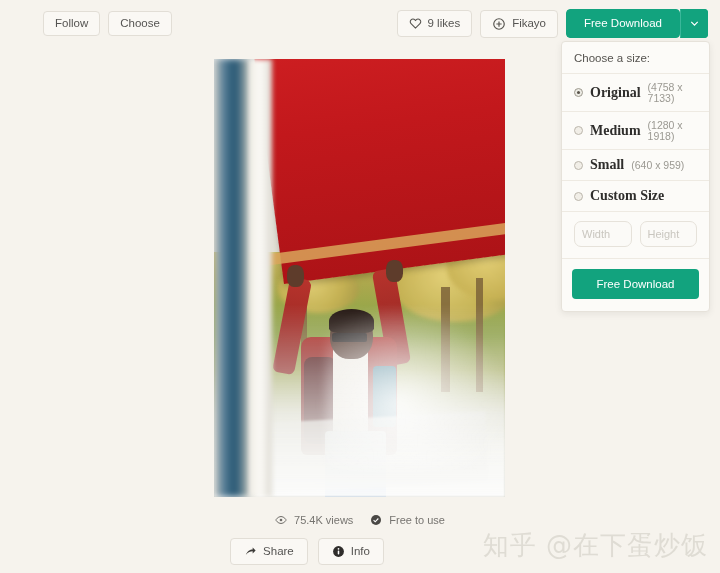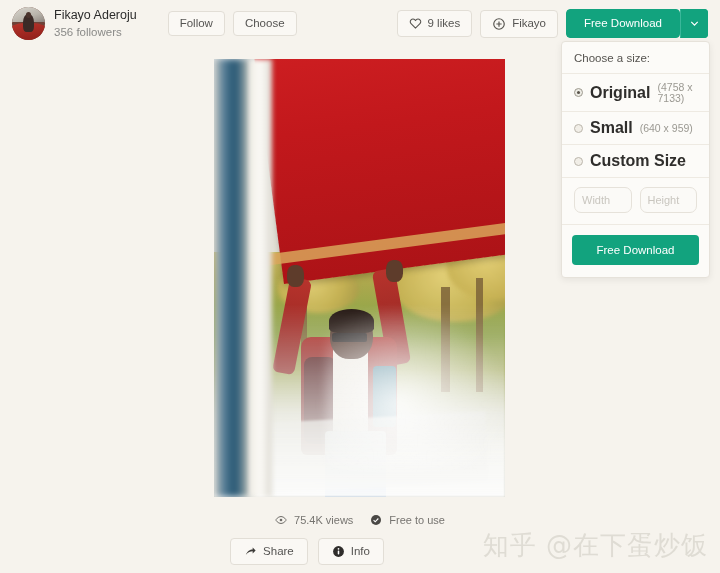--- a/index.html
+++ b/index.html
@@ -348,21 +348,21 @@
   }
   .radio.on { border-color: #9e9a90; background: #ecebe4; }
   .radio.on::after {
     content: "";
     position: absolute;
     left: 2px; top: 2px;
     width: 3px; height: 3px;
     border-radius: 50%;
     background: #59544c;
   }
-  .size-label { color: #2f2e2c; font-weight: bold; font-size: 16px; }
+  .size-label { color: #2f2e2c; font-weight: bold; font-size: 14px; font-family: Liberation Serif, serif; }
   .size-dims { color: #9b9992; font-size: 10.5px; }
   .custom-inputs {
     display: flex;
     gap: 8px;
     padding: 9px 12px 11px;
     border-bottom: 1px solid #eeeae2;
   }
   .cinput {
     flex: 1;
     border: 1px solid #e6e2da;
@@ -429,32 +429,20 @@
     white-space: nowrap;
   }
 </style>
 </head>
 <body>
 
 <div class="page">
 
   <div class="header">
 
-    <div class="author-block">
-      <div class="avatar">
-        <div class="av-sky"></div>
-        <div class="av-red"></div>
-        <div class="av-person"></div>
-        <div class="av-head"></div>
-      </div>
-      <div class="author-text">
-        <div class="author-name">Fikayo Aderoju</div>
-        <div class="author-followers">356 followers</div>
-      </div>
-    </div>
 
     <div class="hdr-left-btns">
       <button class="btn">Follow</button>
       <button class="btn">Choose</button>
     </div>
 
     <div class="hdr-right">
       <button class="btn">
         <span>
           <svg width="13" height="13" viewBox="0 0 24 24" fill="none" stroke="#56544f" stroke-width="2">
@@ -527,20 +515,25 @@
   <div class="size-panel">
     <div class="size-title">Choose a size:</div>
 
     <div class="size-row">
       <span class="radio on"></span>
       <span class="size-label">Original</span>
       <span class="size-dims">(4758 x 7133)</span>
     </div>
 
 
+    <div class="size-row">
+      <span class="radio"></span>
+      <span class="size-label">Medium</span>
+      <span class="size-dims">(1280 x 1918)</span>
+    </div>
 
     <div class="size-row">
       <span class="radio"></span>
       <span class="size-label">Small</span>
       <span class="size-dims">(640 x 959)</span>
     </div>
 
     <div class="size-row">
       <span class="radio"></span>
       <span class="size-label">Custom Size</span>

